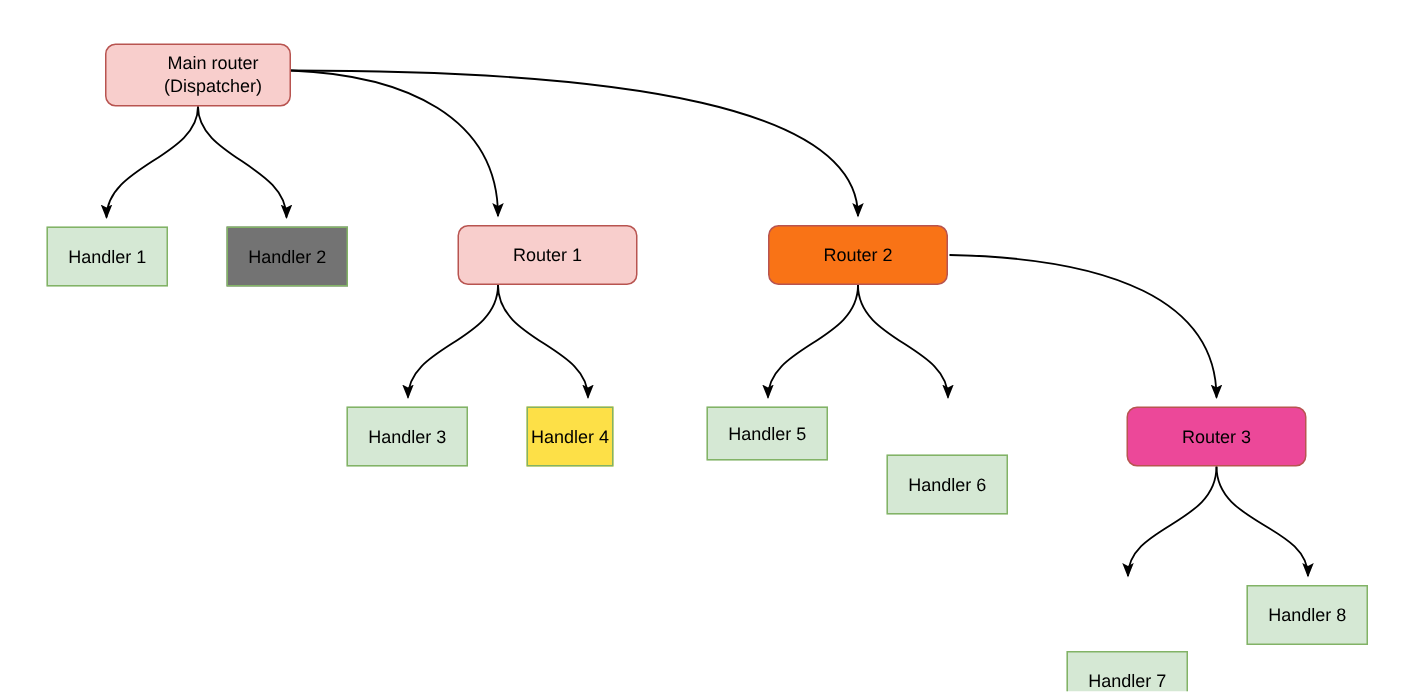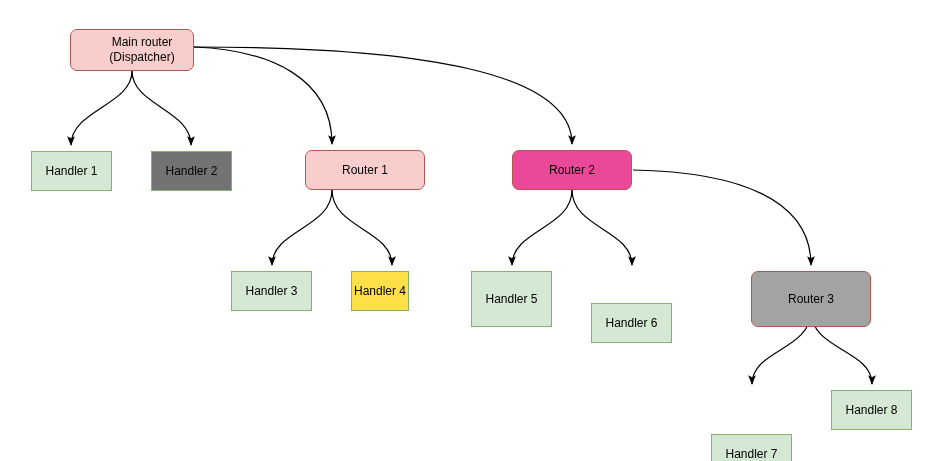--- a/index.html
+++ b/index.html
@@ -74,23 +74,23 @@
         <path d="M 811 311 C 811 350 872 350 872 384" marker-end="url(#arrow)"></path>
       </g>
   </svg>
 
   <div id="node-layer">
       <div class="node router" style="left: 70px; top: 29px; width: 124px; height: 42px; background: rgb(248, 206, 204); border-color: rgb(184, 84, 80); padding-left: 20px;"><span>Main router
 (Dispatcher)</span></div>
       <div class="node handler" style="left: 31px; top: 151px; width: 81px; height: 40px; background: rgb(213, 232, 212); border-color: rgb(130, 179, 102); text-align: center;"><span>Handler 1</span></div>
       <div class="node handler" style="left: 151px; top: 151px; width: 81px; height: 40px; background: #737373; border-color: rgb(130, 179, 102);"><span>Handler 2</span></div>
       <div class="node router" style="left: 272px; top: 150px; width: 120px; height: 40px; background: rgb(248, 206, 204); border-color: rgb(184, 84, 80); margin-left: 33px;"><span>Router 1</span></div>
-      <div class="node router" style="left: 512px; top: 150px; width: 120px; height: 40px; background: #ec4899; border-color: rgb(184, 84, 80);"><span>Router 2</span></div>
+      <div class="node router" style="left: 512px; top: 150px; width: 120px; height: 40px; background: #f97316; border-color: rgb(184, 84, 80);"><span>Router 2</span></div>
       <div class="node handler" style="left: 231px; top: 271px; width: 81px; height: 40px; background: rgb(213, 232, 212); border-color: rgb(130, 179, 102);"><span>Handler 3</span></div>
       <div class="node handler" style="left: 351px; top: 271px; width: 58px; height: 40px; background: #fde047; border-color: rgb(130, 179, 102);"><span>Handler 4</span></div>
-      <div class="node handler" style="left: 471px; top: 271px; width: 81px; height: 56px; background: rgb(213, 232, 212); border-color: rgb(130, 179, 102);"><span>Handler 5</span></div>
+      <div class="node handler" style="left: 471px; top: 271px; width: 81px; height: 36px; background: rgb(213, 232, 212); border-color: rgb(130, 179, 102);"><span>Handler 5</span></div>
       <div class="node handler" style="left: 591px; top: 271px; width: 81px; height: 40px; background: rgb(213, 232, 212); border-color: rgb(130, 179, 102); margin-top: 32px;"><span>Handler 6</span></div>
-      <div class="node router" style="left: 751px; top: 271px; width: 120px; height: 56px; background: #a3a3a3; border-color: rgb(184, 84, 80);"><span>Router 3</span></div>
+      <div class="node router" style="left: 751px; top: 271px; width: 120px; height: 40px; background: #ec4899; border-color: rgb(184, 84, 80);"><span>Router 3</span></div>
       <div class="node handler" style="left: 711px; top: 390px; width: 81px; height: 40px; background: rgb(213, 232, 212); border-color: rgb(130, 179, 102); margin-top: 44px;"><span>Handler 7</span></div>
       <div class="node handler" style="left: 831px; top: 390px; width: 81px; height: 40px; background: rgb(213, 232, 212); border-color: rgb(130, 179, 102); align-items: center;"><span>Handler 8</span></div>
     </div>
 
 </div>
 
 </body></html>

